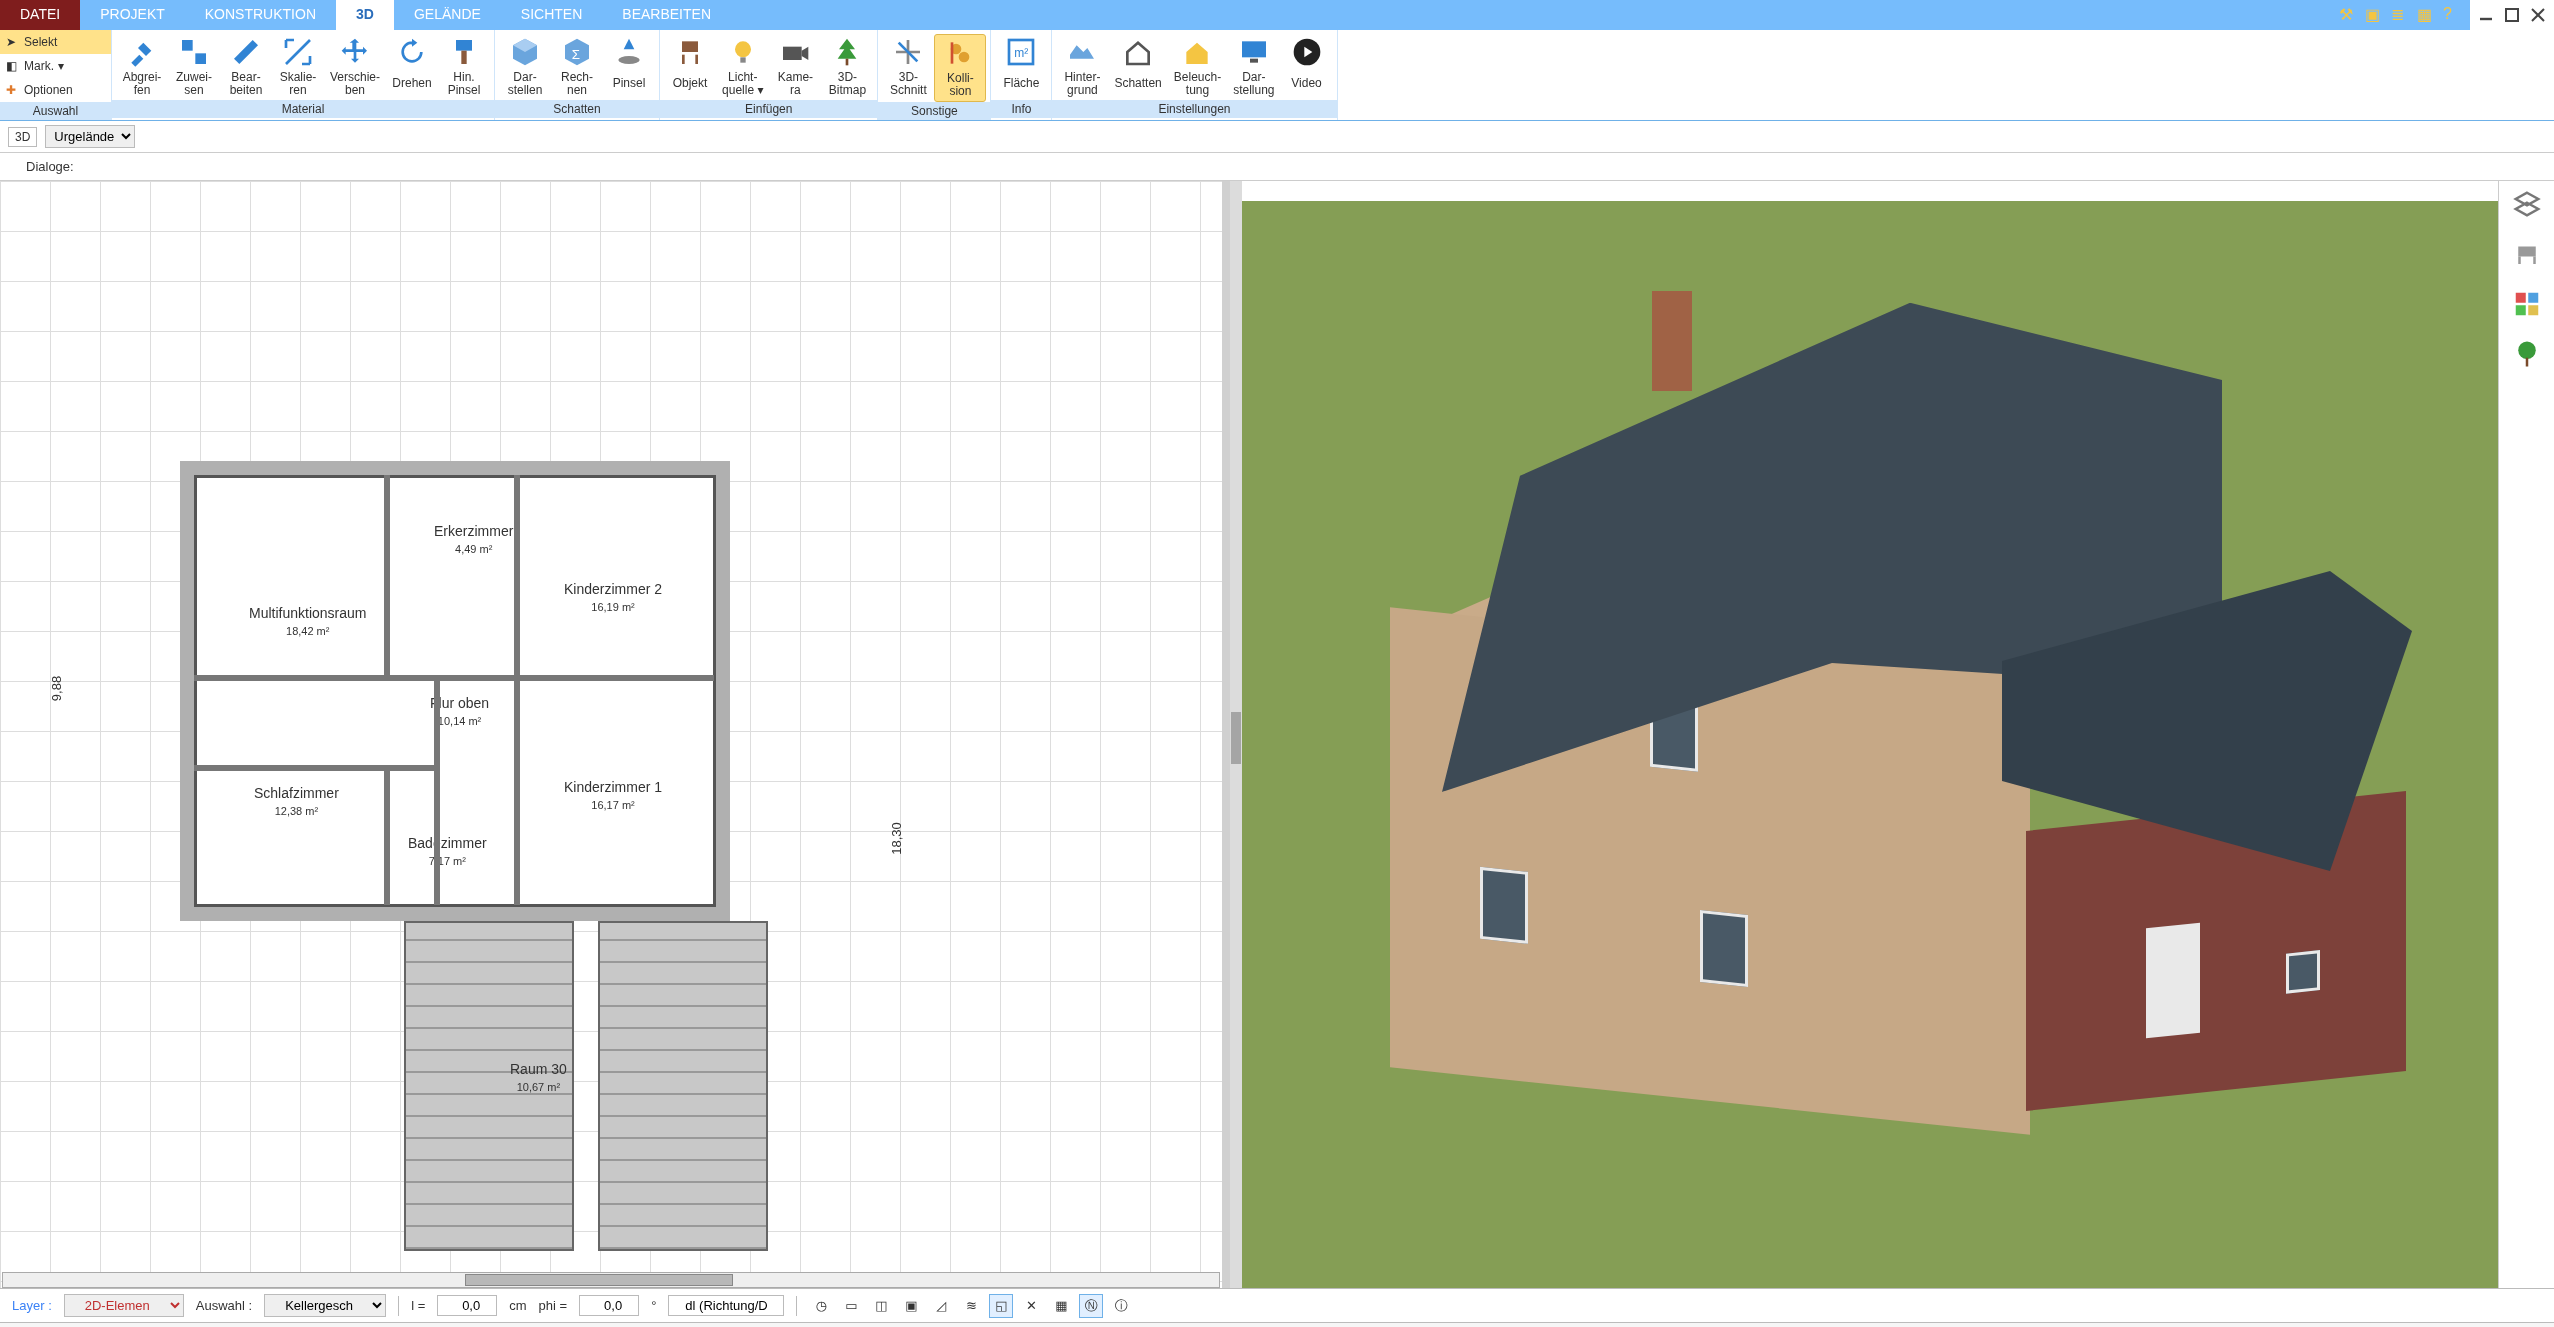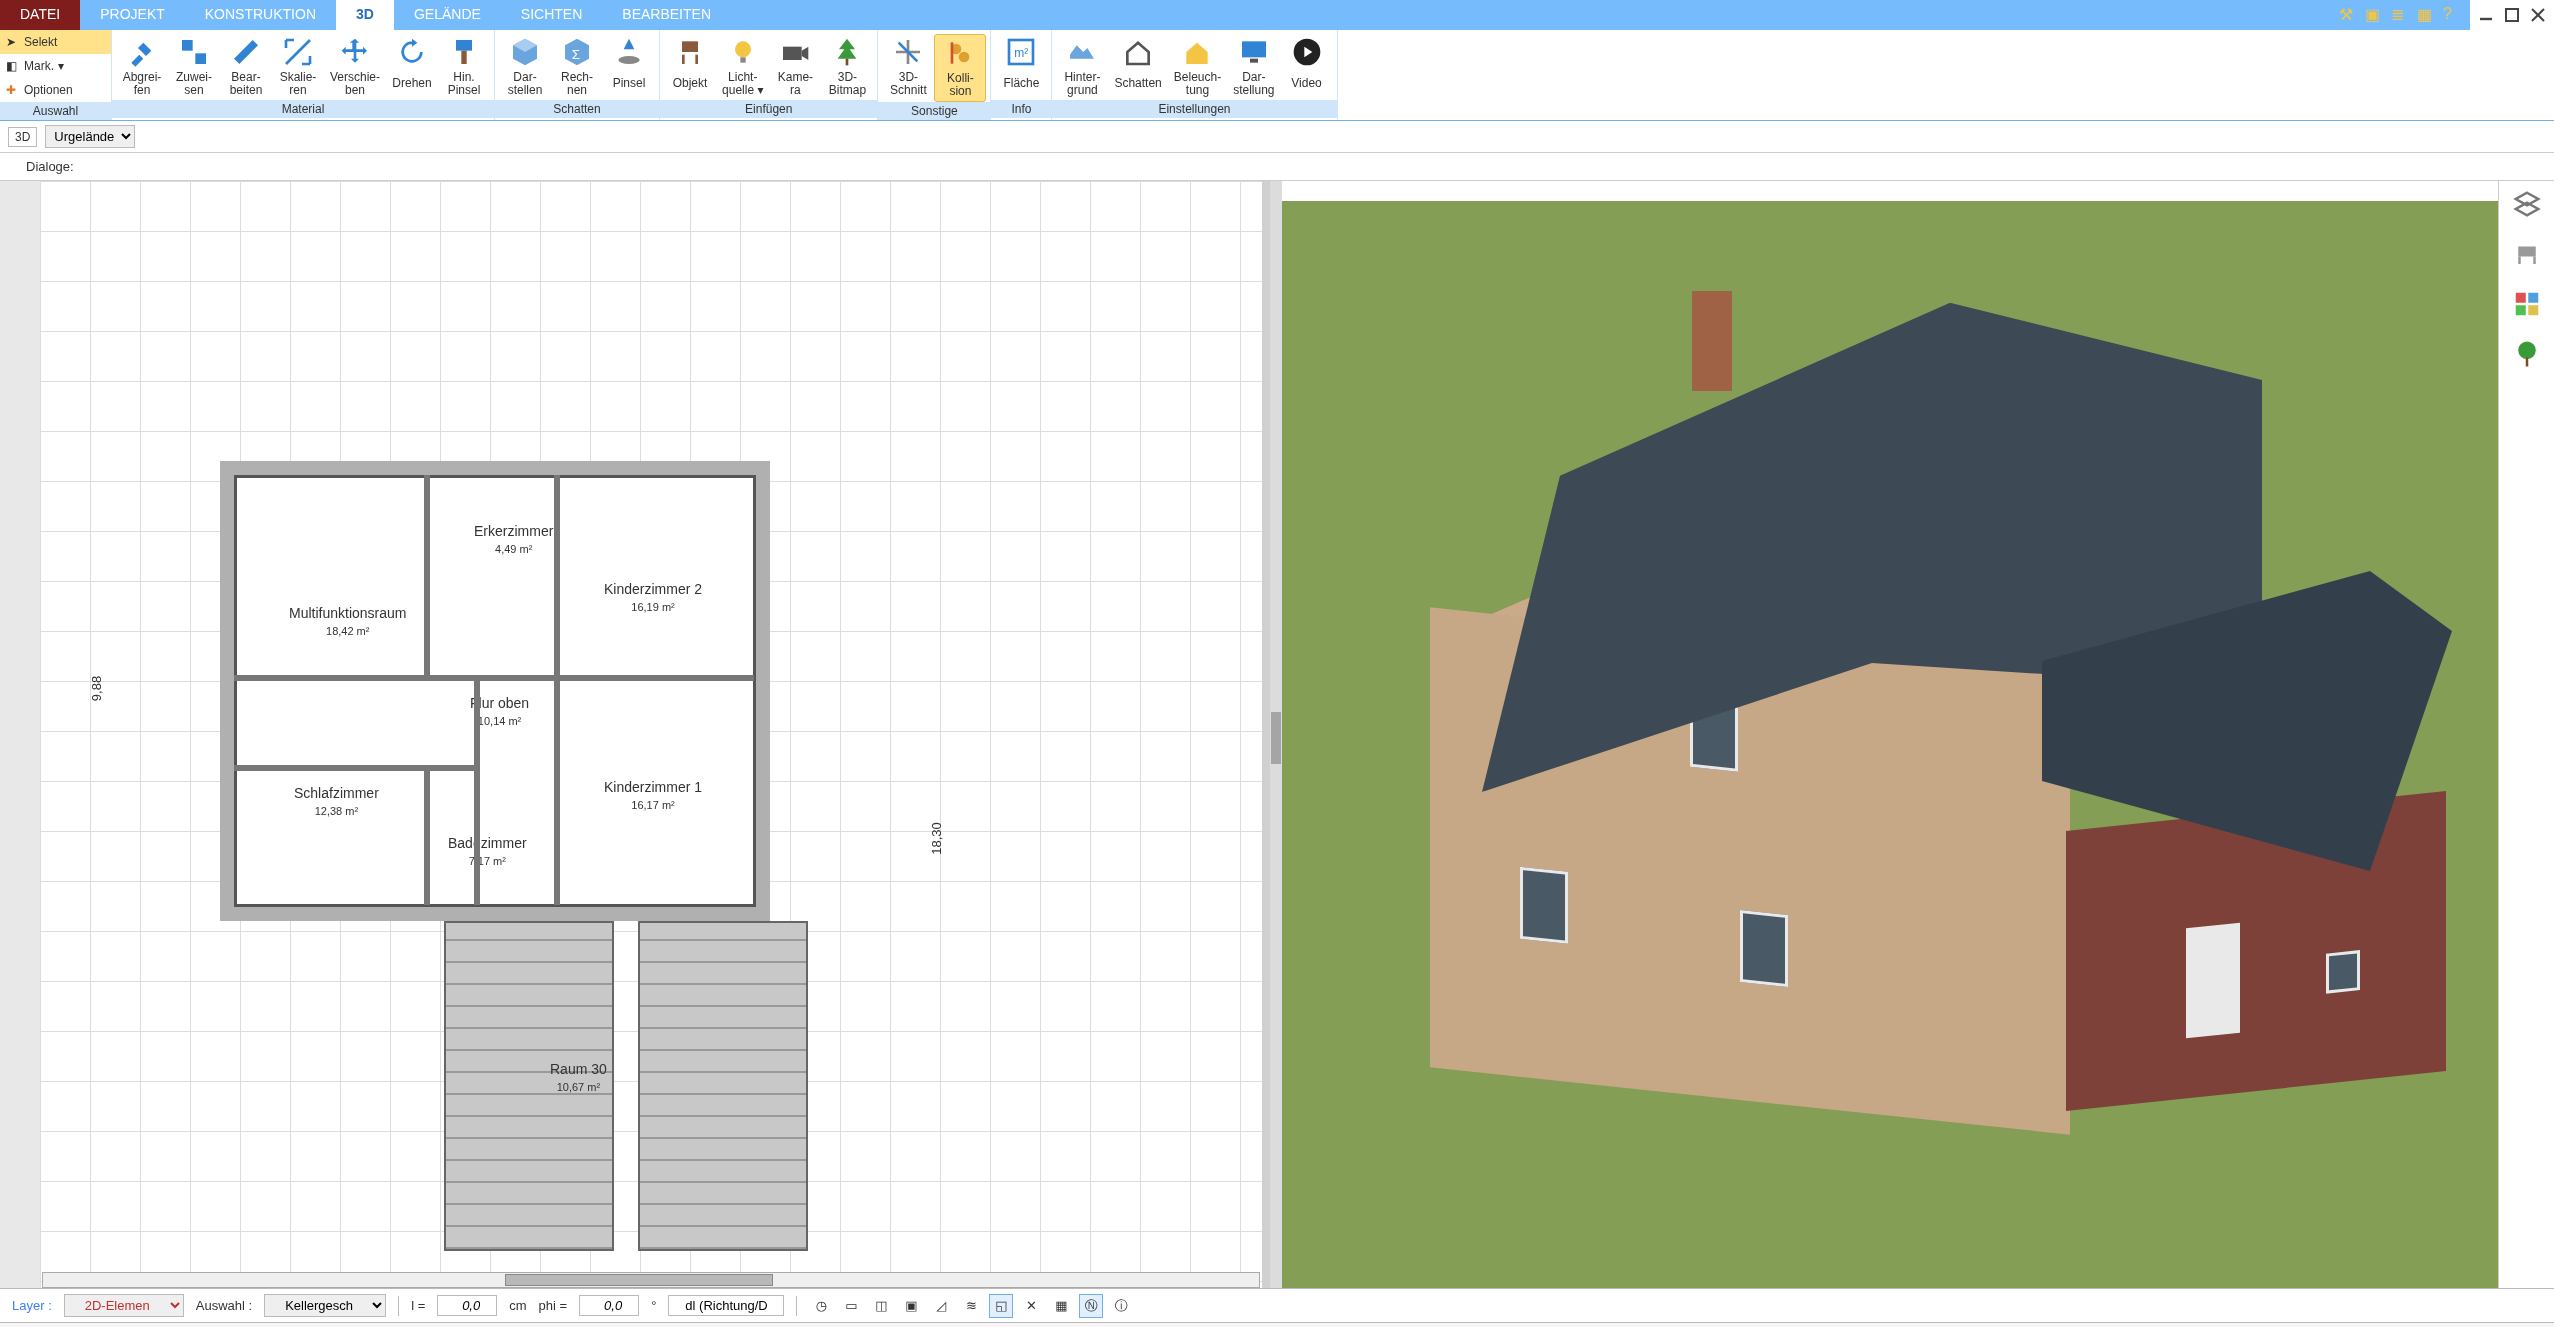--- a/index.html
+++ b/index.html
@@ -29,21 +29,21 @@
 .ribbon-label { width: 100%; text-align: center; font-size: 12px; background: #cfe5fa; padding: 2px 0; }
 
 
 .sec-bar { display: flex; align-items: center; height: 32px; border-bottom: 1px solid #ccc; padding: 0 8px; gap: 8px; font-size: 13px; }
 .sec-bar .tag3d { background: #fff; border: 1px solid #bbb; padding: 2px 6px; font-size: 12px; }
 .sec-bar select { font-size: 13px; border: 1px solid #bbb; padding: 2px 4px; }
 .dlg-bar { display: flex; align-items: center; height: 28px; border-bottom: 1px solid #ccc; padding: 0 26px; font-size: 13px; }
 
 
 .workspace { display: flex; height: 1107px; background: #e8e8e8; }
-.pane2d { width: 1230px; background: #fff; position: relative; overflow: hidden; border-right: 8px solid #d0d0d0; margin-left: 40px; }
+.pane2d { width: 1230px; background: #fff; position: relative; overflow: hidden; border-right: 8px solid #d0d0d0; }
 .pane2d .grid { position: absolute; inset: 0; background-image: linear-gradient(#ddd 1px, transparent 1px), linear-gradient(90deg, #ddd 1px, transparent 1px); background-size: 50px 50px; }
 .plan-wrap { position: absolute; left: 180px; top: 280px; }
 .plan-outer { width: 550px; height: 460px; background: #fff; border: 14px solid #b0b0b0; box-shadow: inset 0 0 0 3px #555; }
 .plan-rooms { position: relative; width: 100%; height: 100%; }
 .wall { position: absolute; background: #777; }
 .room-label { position: absolute; font-size: 14px; text-align: center; line-height: 1.2; }
 .stairs { position: absolute; left: 380px; top: 740px; width: 412px; height: 370px; }
 .stairflight { position: absolute; width: 170px; height: 330px; background: repeating-linear-gradient(0deg,#999 0,#999 2px,#c8c8c8 2px,#c8c8c8 22px); border: 2px solid #666; top: 0; }
 .stairs .left { left: 24px; }
 .stairs .right { left: 218px; }
@@ -65,21 +65,21 @@
 .wall-ext { position: absolute; left: 724px; top: 560px; width: 380px; height: 280px; background: #7d413a; transform: skewY(-6deg); }
 .win { position: absolute; width: 48px; height: 72px; background: #495966; border: 3px solid #e9e9e9; }
 .door { position: absolute; width: 54px; height: 110px; background: #e9e9e9; }
 
 .rside { width: 56px; background: #fff; border-left: 1px solid #ccc; display: flex; flex-direction: column; align-items: center; padding-top: 8px; gap: 20px; }
 .rside .ic { width: 30px; height: 30px; cursor: pointer; }
 
 
 .bottom-bar { display: flex; align-items: center; height: 34px; border-top: 1px solid #bbb; padding: 0 12px; gap: 12px; font-size: 13px; background: #fff; }
 .bottom-bar select, .bottom-bar input { font-size: 13px; border: 1px solid #bbb; padding: 2px 16px; }
-.spin { width: 60px; text-align: right; font-style: italic; }
+.spin { width: 60px; text-align: right; }
 .bottom-icons { display: flex; gap: 6px; }
 .bottom-icons .bi { width: 24px; height: 24px; border: 1px solid transparent; cursor: pointer; display: flex; align-items: center; justify-content: center; }
 .bi.active { background: #e1efff; border-color: #6fb1e8; }
 
 
 .status-bar { display: flex; align-items: center; height: 28px; border-top: 1px solid #bbb; padding: 0 10px; font-size: 13px; justify-content: space-between; background: #f6f6f6; }
 </style>
 </head>
 <body>
 

